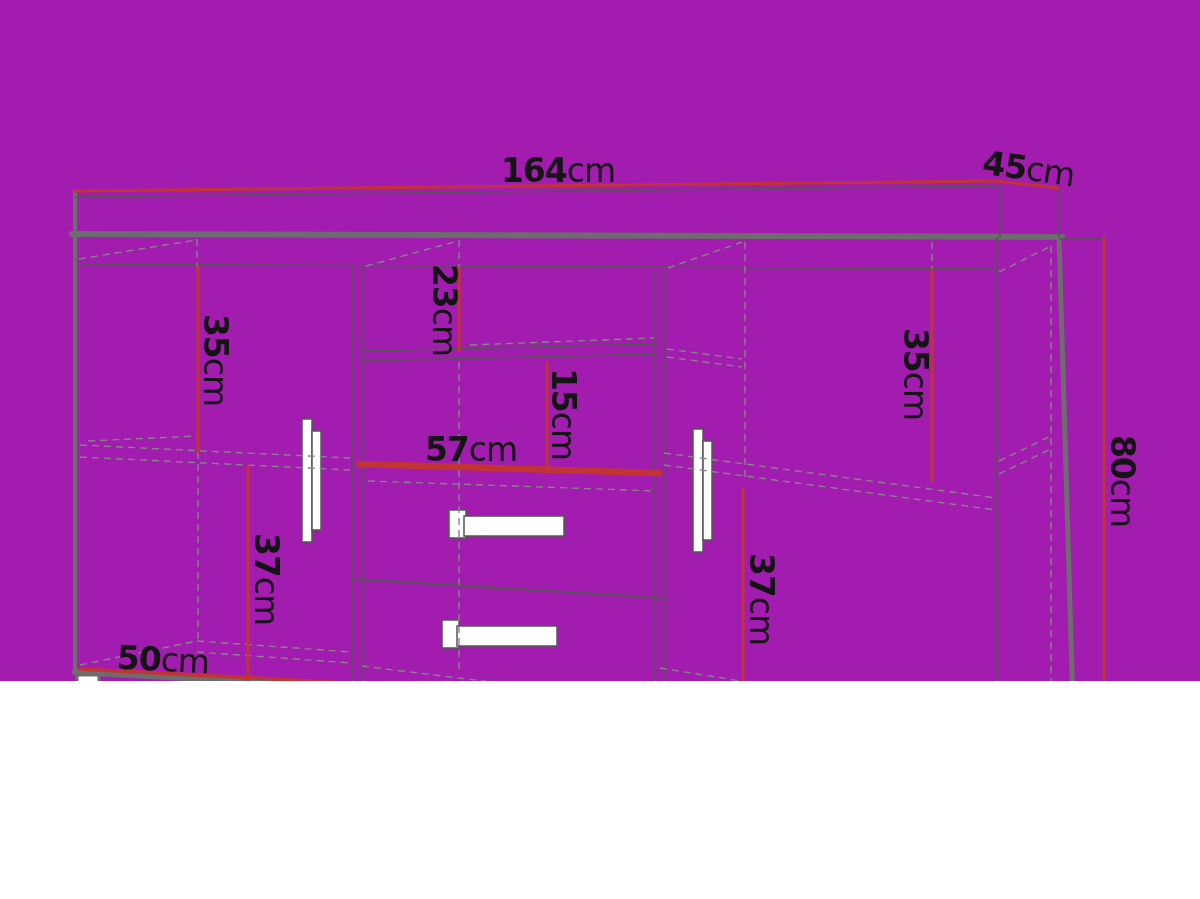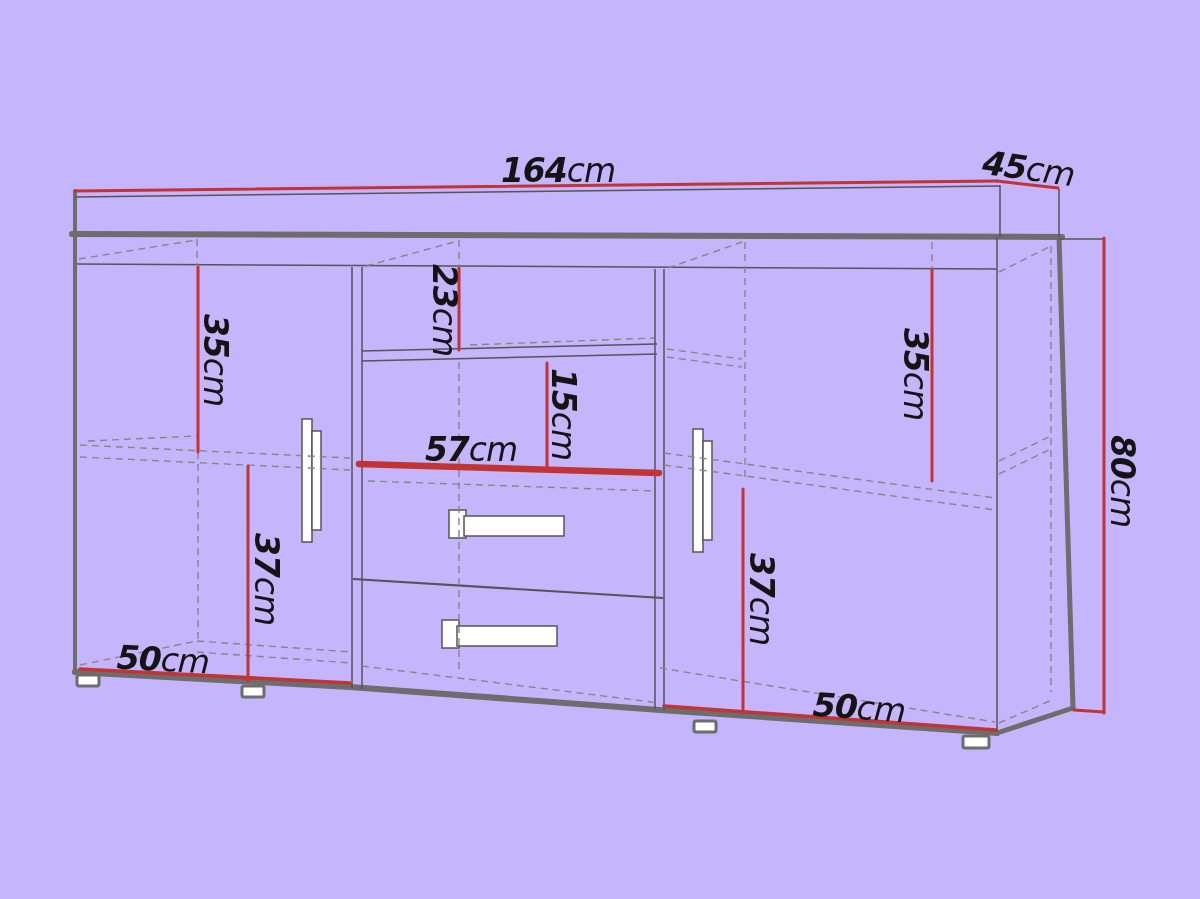--- a/index.html
+++ b/index.html
@@ -3,25 +3,24 @@
 <meta charset="utf-8">
 <style>
   html, body {
     margin: 0;
     padding: 0;
     background: #ffffff;
   }
   .stage {
     position: relative;
     width: 1200px;
-    height: 899px;
-    background: #c4b5fd;
+    height: 681px;
+    background: #a21caf;
     overflow: hidden;
     font-family: "DejaVu Sans", sans-serif;
-    font-style: italic;
   }
   svg { display: block; }
   .dim-label {
     font-family: "DejaVu Sans", sans-serif;
     font-size: 33px;
     font-weight: 700;
     letter-spacing: -1px;
   }
   .dim-label .unit {
     font-weight: 400;

